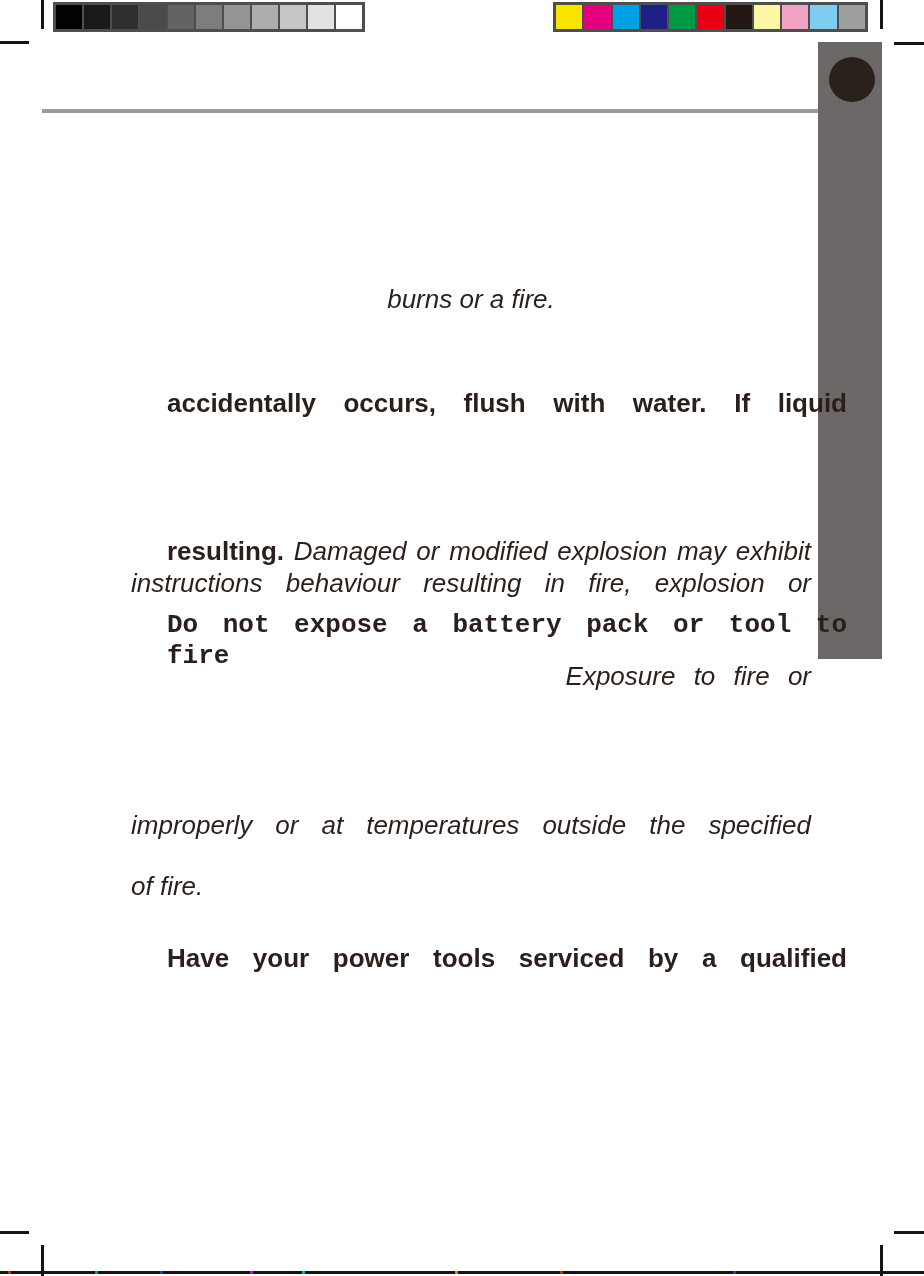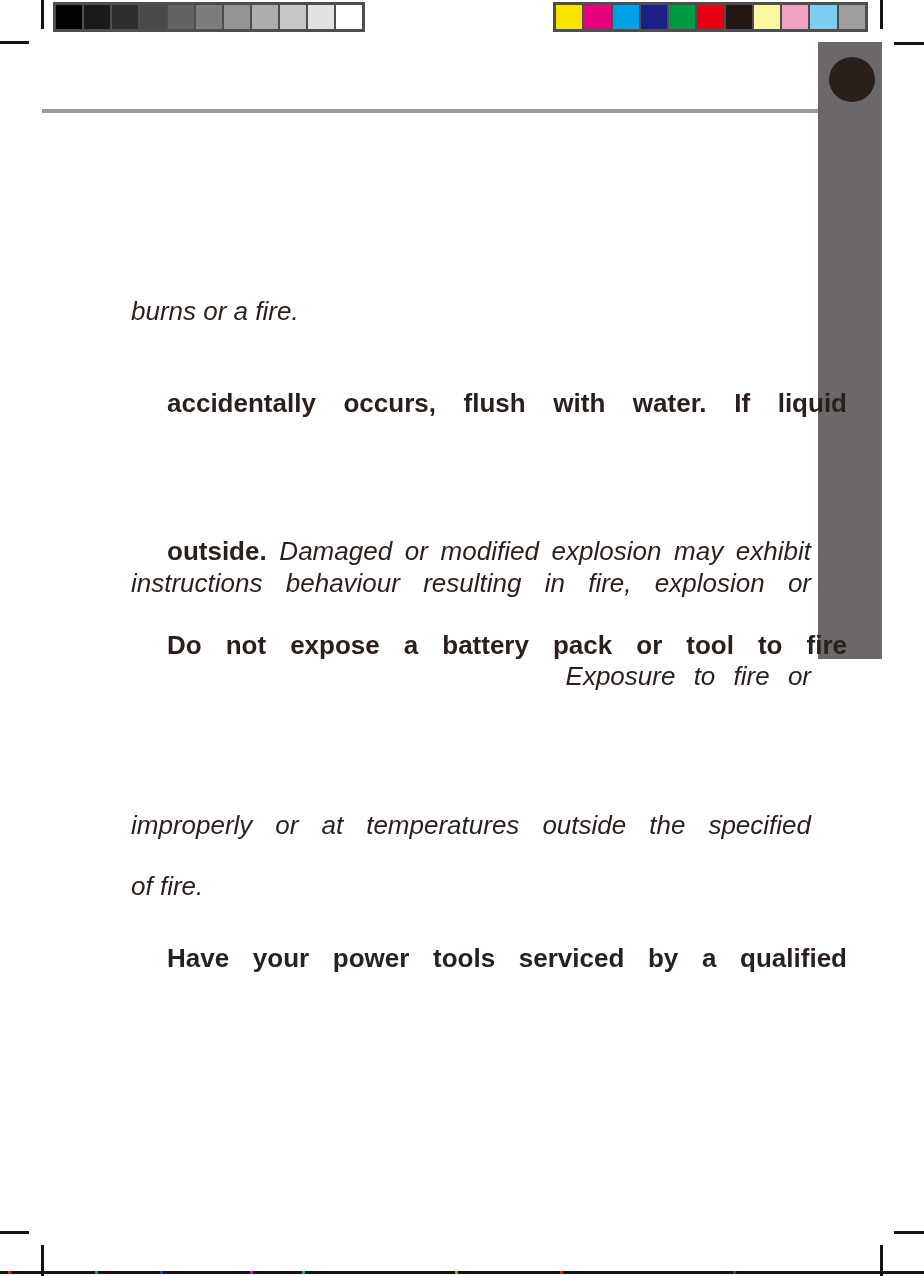--- a/index.html
+++ b/index.html
@@ -89,38 +89,38 @@
     <div class="cell" style="background: rgb(242, 163, 196);"></div>
     <div class="cell" style="background: rgb(127, 204, 241);"></div>
     <div class="cell" style="background: rgb(157, 158, 158);"></div>
   </div>
 
   <div class="hrule" style="background: rgb(155, 155, 155);"></div>
 
   <div class="sidetab" style="background: rgb(107, 104, 103);"></div>
   <div class="sidetab-circle" style="background: rgb(42, 33, 29);"></div>
 
-  <div class="line i" style="top:296px;">
+  <div class="line i" style="top:284px;text-align:center;">
     <span>burns or a fire.</span>
   </div>
 
   <div class="line b just" style="top:388px;">
     <span>accidentally occurs, flush with water. If liquid</span>
   </div>
 
   <div class="line just" style="top:536px;">
-    <span class="b">outside.</span>
+    <span class="b">resulting.</span>
     <span class="i">Damaged or modified explosion may exhibit</span>
   </div>
 
   <div class="line i just" style="top:568px;">
     <span>instructions behaviour resulting in fire, explosion or</span>
   </div>
 
-  <div class="line b just" style="top:630px;">
+  <div class="line b just" style="top:610px;font-family:Liberation Mono, monospace;">
     <span>Do not expose a battery pack or tool to fire</span>
   </div>
 
   <div class="line i right ws11" style="top:661px;">
     <span>Exposure to fire or</span>
   </div>
 
 
   <div class="line i" style="top:871px;">
     <span>of fire.</span>

